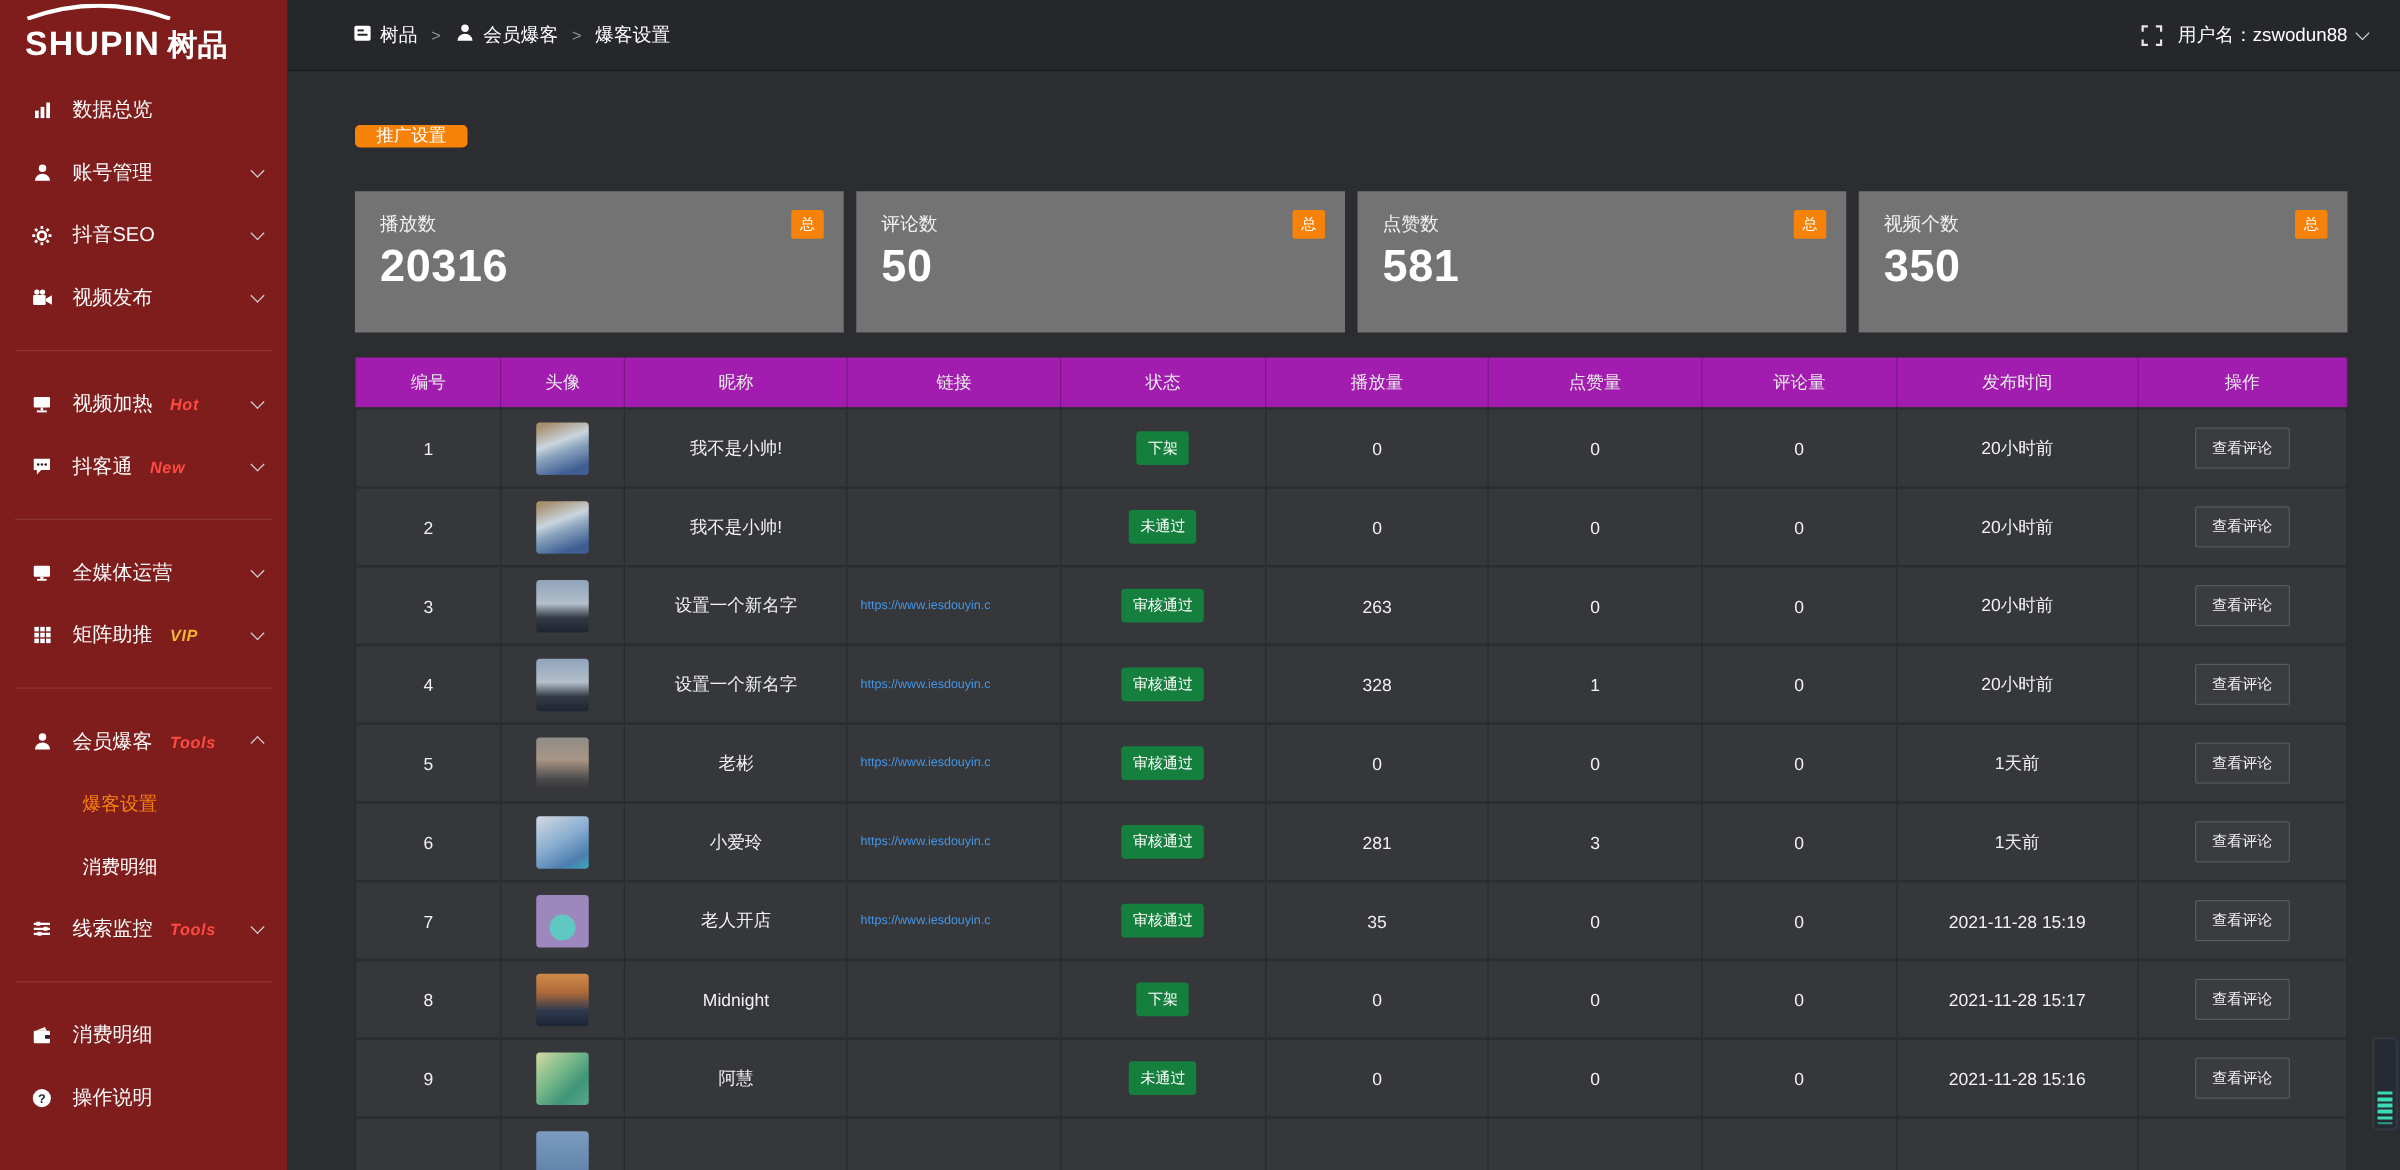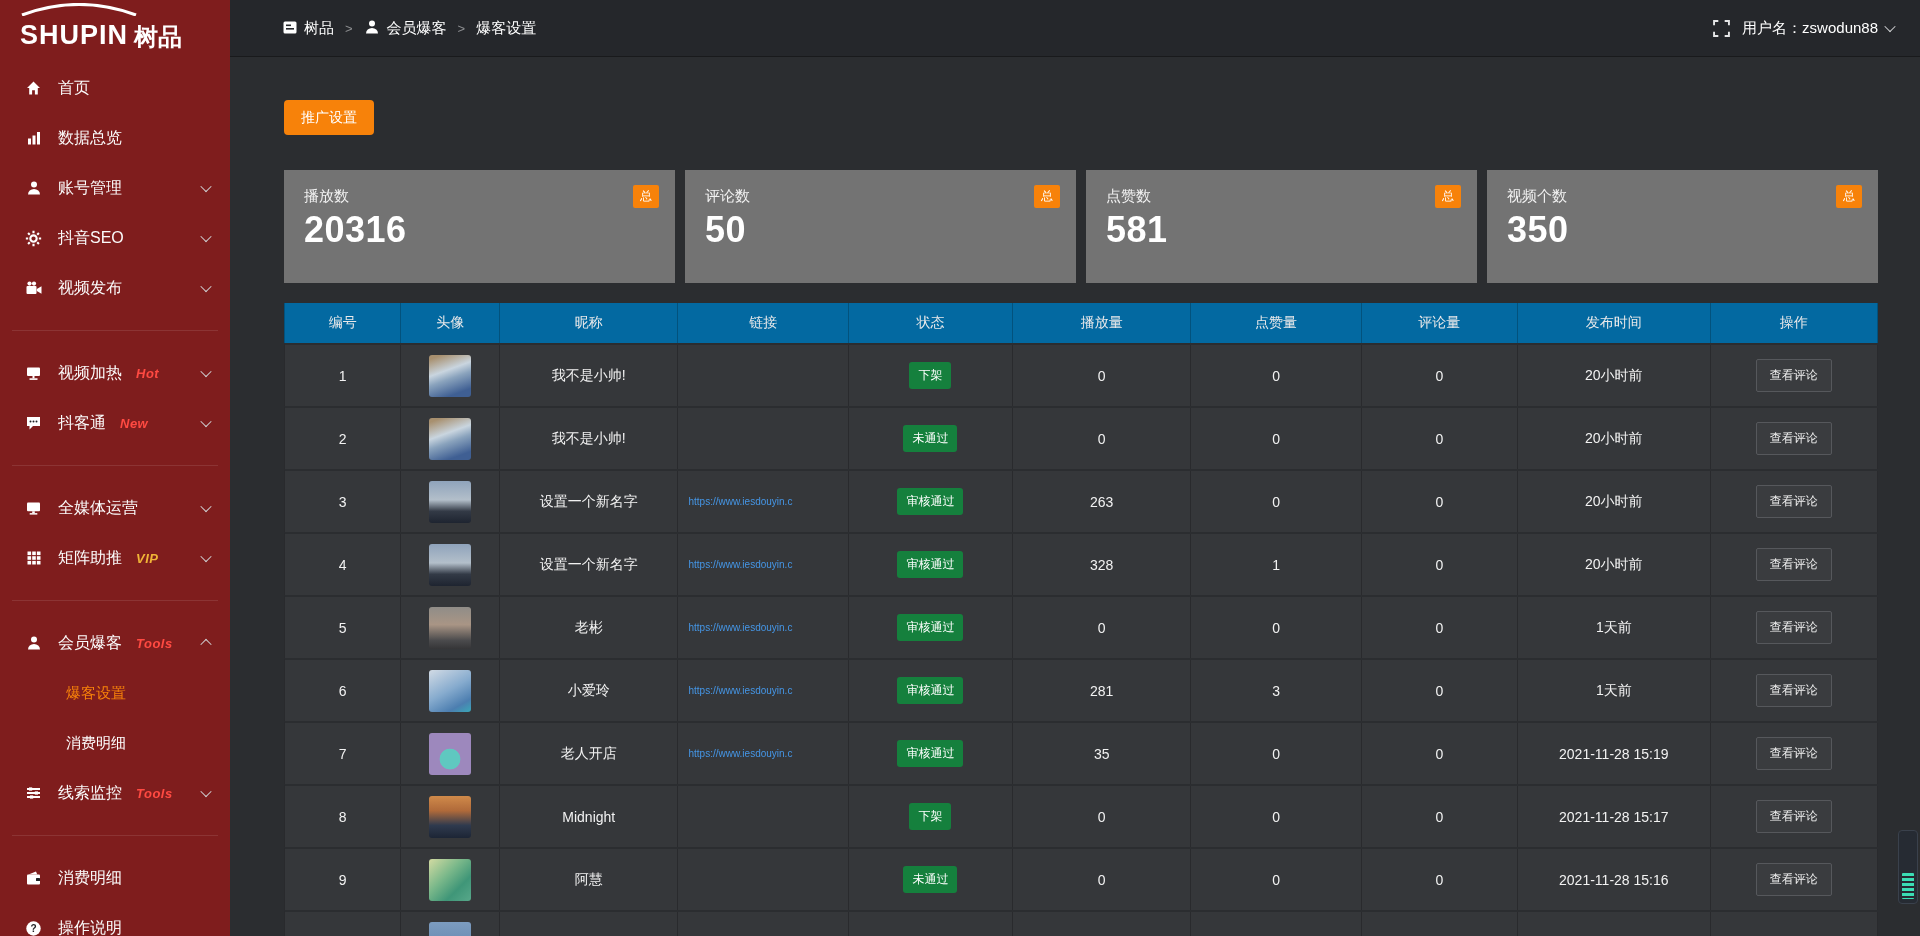--- a/index.html
+++ b/index.html
@@ -31,34 +31,34 @@
             display:flex; align-items:center; justify-content:space-between; padding:0 26px 0 53px; }
   .breadcrumb { display:flex; align-items:center; gap:11px; font-size:15px; color:#fff; }
   .crumb { display:flex; align-items:center; gap:7px; cursor:pointer; }
   .crumb-sep { color:#8d8e91; font-size:13px; }
   .topbar-right { display:flex; align-items:center; gap:12px; color:#fff; font-size:15px; }
   .user-box { display:flex; align-items:center; gap:8px; cursor:pointer; }
   .fs-icon { display:flex; cursor:pointer; }
 
   .content { flex:1; background:#2b2d30; padding:43px 42px 0 54px; overflow:hidden; }
   .promo-btn { display:block; background:#f7820a; color:#fff; border:none; border-radius:4px;
-               height:35px; padding:0 17px; font-size:14px; cursor:pointer; }
+               height:18px; padding:0 17px; font-size:14px; cursor:pointer; }
 
   .stats { display:grid; grid-template-columns:repeat(4,1fr); gap:10px; margin-top:35px; }
   .stat-card { background:#737373; height:113px; position:relative; padding:17px 20px; }
   .stat-label { font-size:15px; color:#f2f2f2; }
   .stat-value { font-size:36px; font-weight:bold; color:#fff; margin-top:3px; letter-spacing:.5px; }
   .stat-badge { position:absolute; top:15px; right:16px; background:#f7820a; color:#fff;
                 font-size:12px; padding:3px 7px; border-radius:2px; }
 
   
   .table-wrap { margin-top:20px; }
   .trow { display:grid; grid-template-columns:7.3% 6.2% 11.2% 10.7% 10.3% 11.2% 10.7% 9.8% 12.1% 10.5%;
           border-left:1px solid rgba(0,0,0,.22); }
-  .thead-row { background:#0369a1; height:40px; }
+  .thead-row { background:#a21caf; height:40px; }
   .body-row { background:#35373a; height:63px; border-top:2px solid #2b2d30; }
   .tcell { display:flex; align-items:center; justify-content:center; font-size:14px; color:#f2f2f2;
            border-right:1px solid rgba(0,0,0,.22); overflow:hidden; }
   .thead-row .tcell { font-size:14px; color:#e9e9ea; }
   .link-cell { justify-content:flex-start; padding-left:10px; }
   .link-text { color:#4596e6; font-size:10px; white-space:nowrap; cursor:pointer; }
   .avatar { width:42px; height:42px; border-radius:3px; flex-shrink:0; }
   .status-badge { background:#15803d; color:#fff; font-size:12px; padding:5px 9px; border-radius:3px; white-space:nowrap; }
   .action-btn { background:#3a3c3f; border:1px solid #56585c; color:#f0f0f0; font-size:12px;
                 padding:7px 13px; border-radius:2px; cursor:pointer; white-space:nowrap; }
@@ -76,28 +76,20 @@
 
   <aside class="sidebar">
     <div class="logo">
       <svg class="logo-arc" width="122" height="13" viewBox="0 0 122 13">
         <path d="M4 12 Q61 -9 118 12" stroke="#fff" stroke-width="3.2" fill="none"></path>
       </svg>
       <span class="logo-en">SHUPIN</span>
       <span class="logo-cn">树品</span>
     </div>
     <nav class="nav" id="side-nav">
-        <div class="nav-item">
-          <span class="icon">
-            <svg width="17" height="16" viewBox="0 0 16 16" fill="#fff">
-              <path d="M8 1.5 14.5 8 H12.3 V14.5 H9.4 V10.2 H6.6 V14.5 H3.7 V8 H1.5 Z"></path>
-            </svg>
-          </span>
-          <span class="label">首页</span>
-        </div>
         <div class="nav-item">
           <span class="icon">
             <svg width="16" height="16" viewBox="0 0 16 16" fill="#fff">
               <rect x="2" y="8.5" width="3" height="6"></rect>
               <rect x="6.5" y="5.5" width="3" height="9"></rect>
               <rect x="11" y="2" width="3" height="12.5"></rect>
             </svg>
           </span>
           <span class="label">数据总览</span>
         </div>

